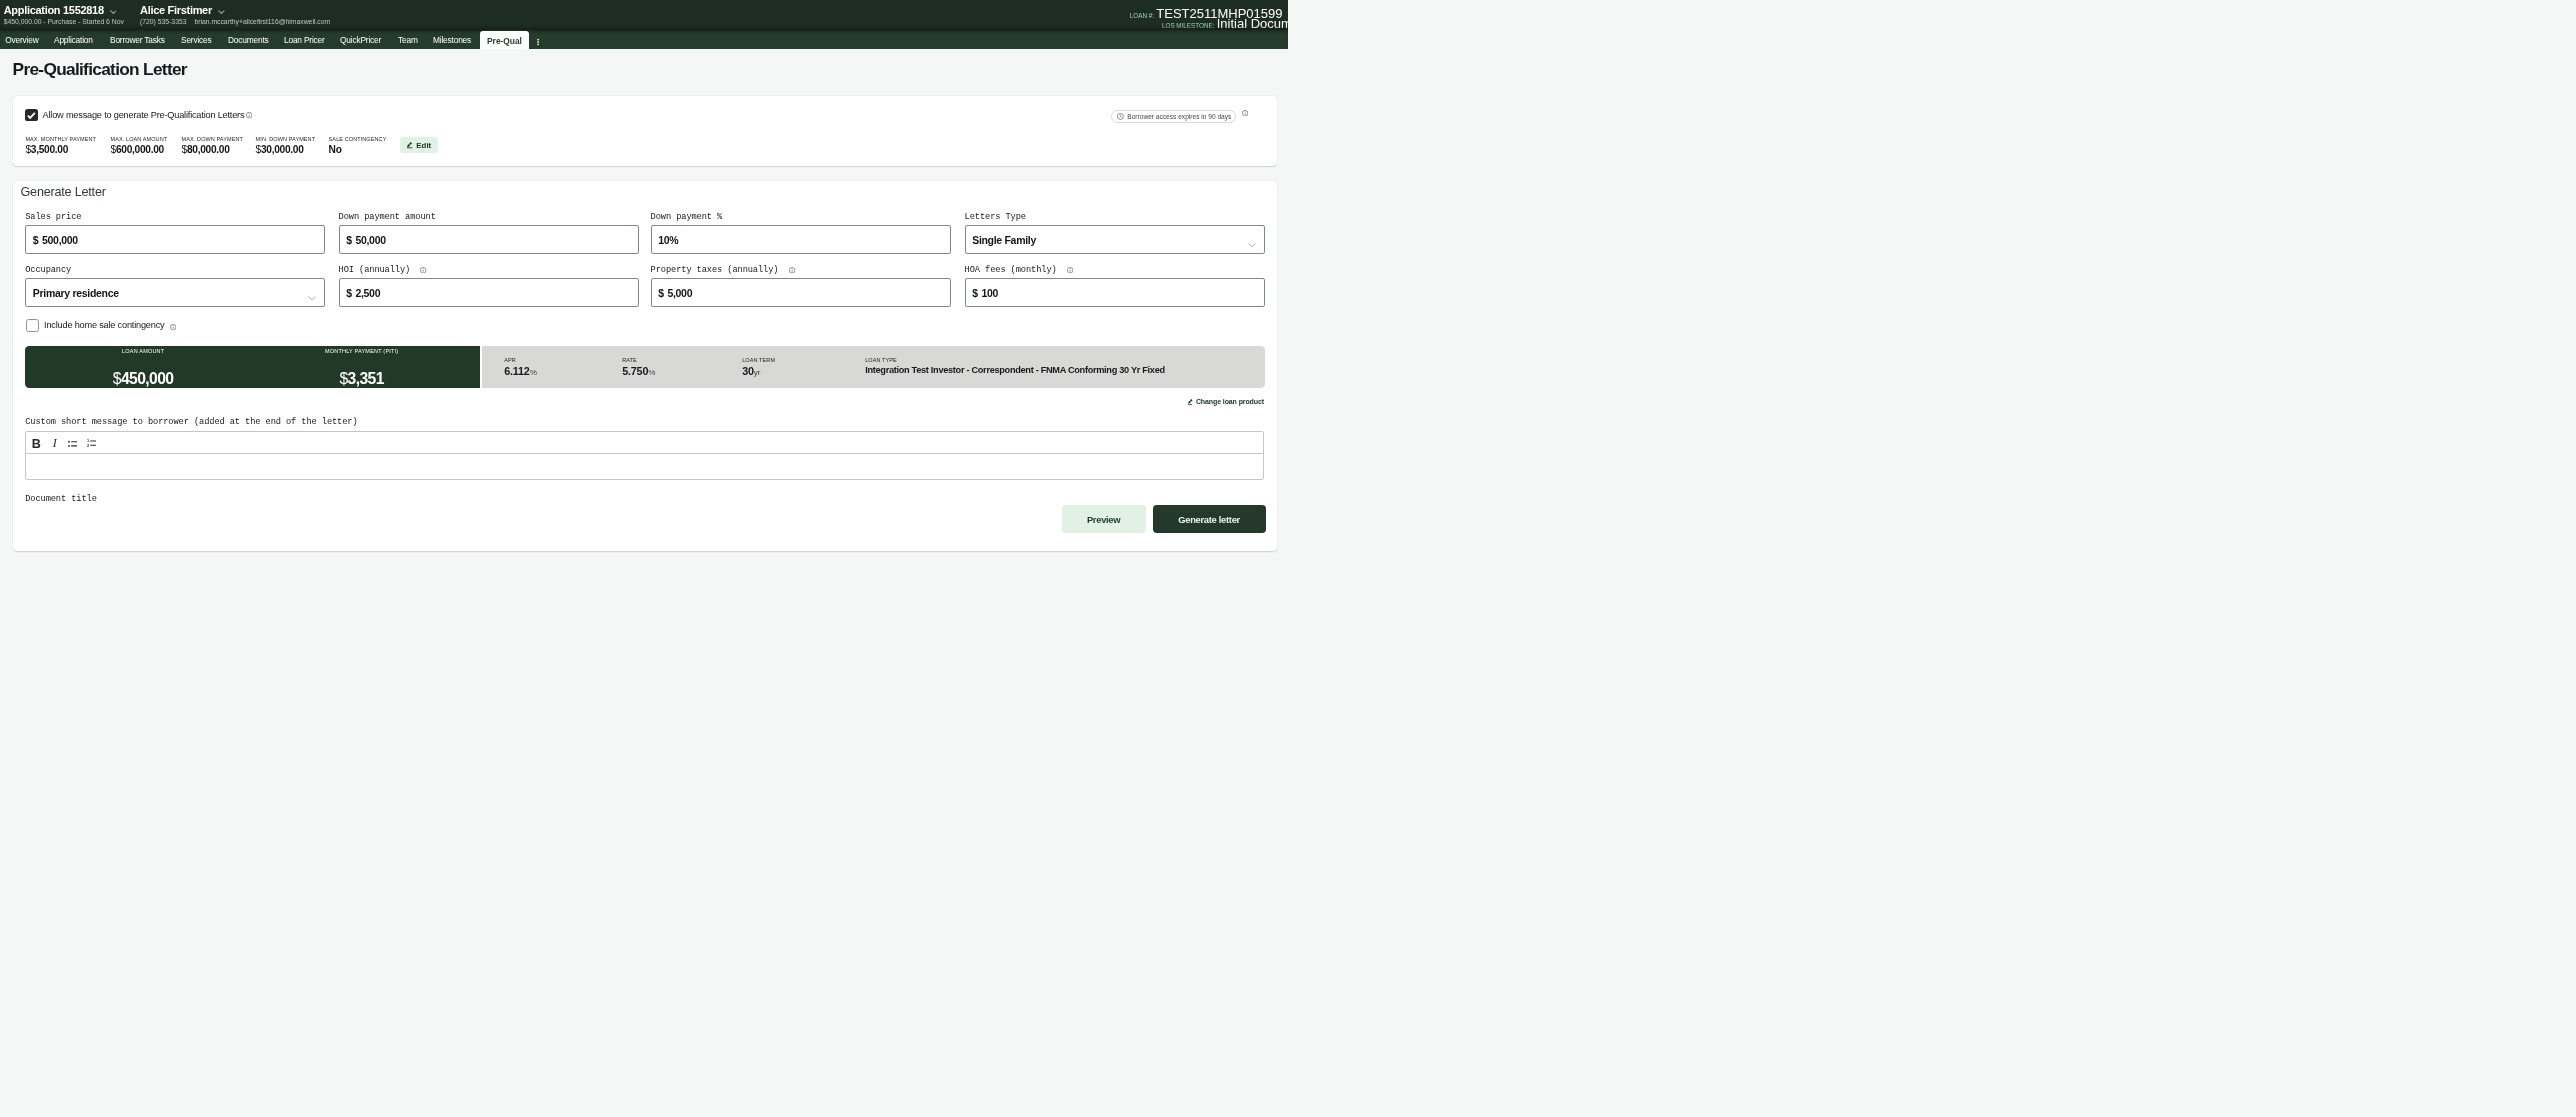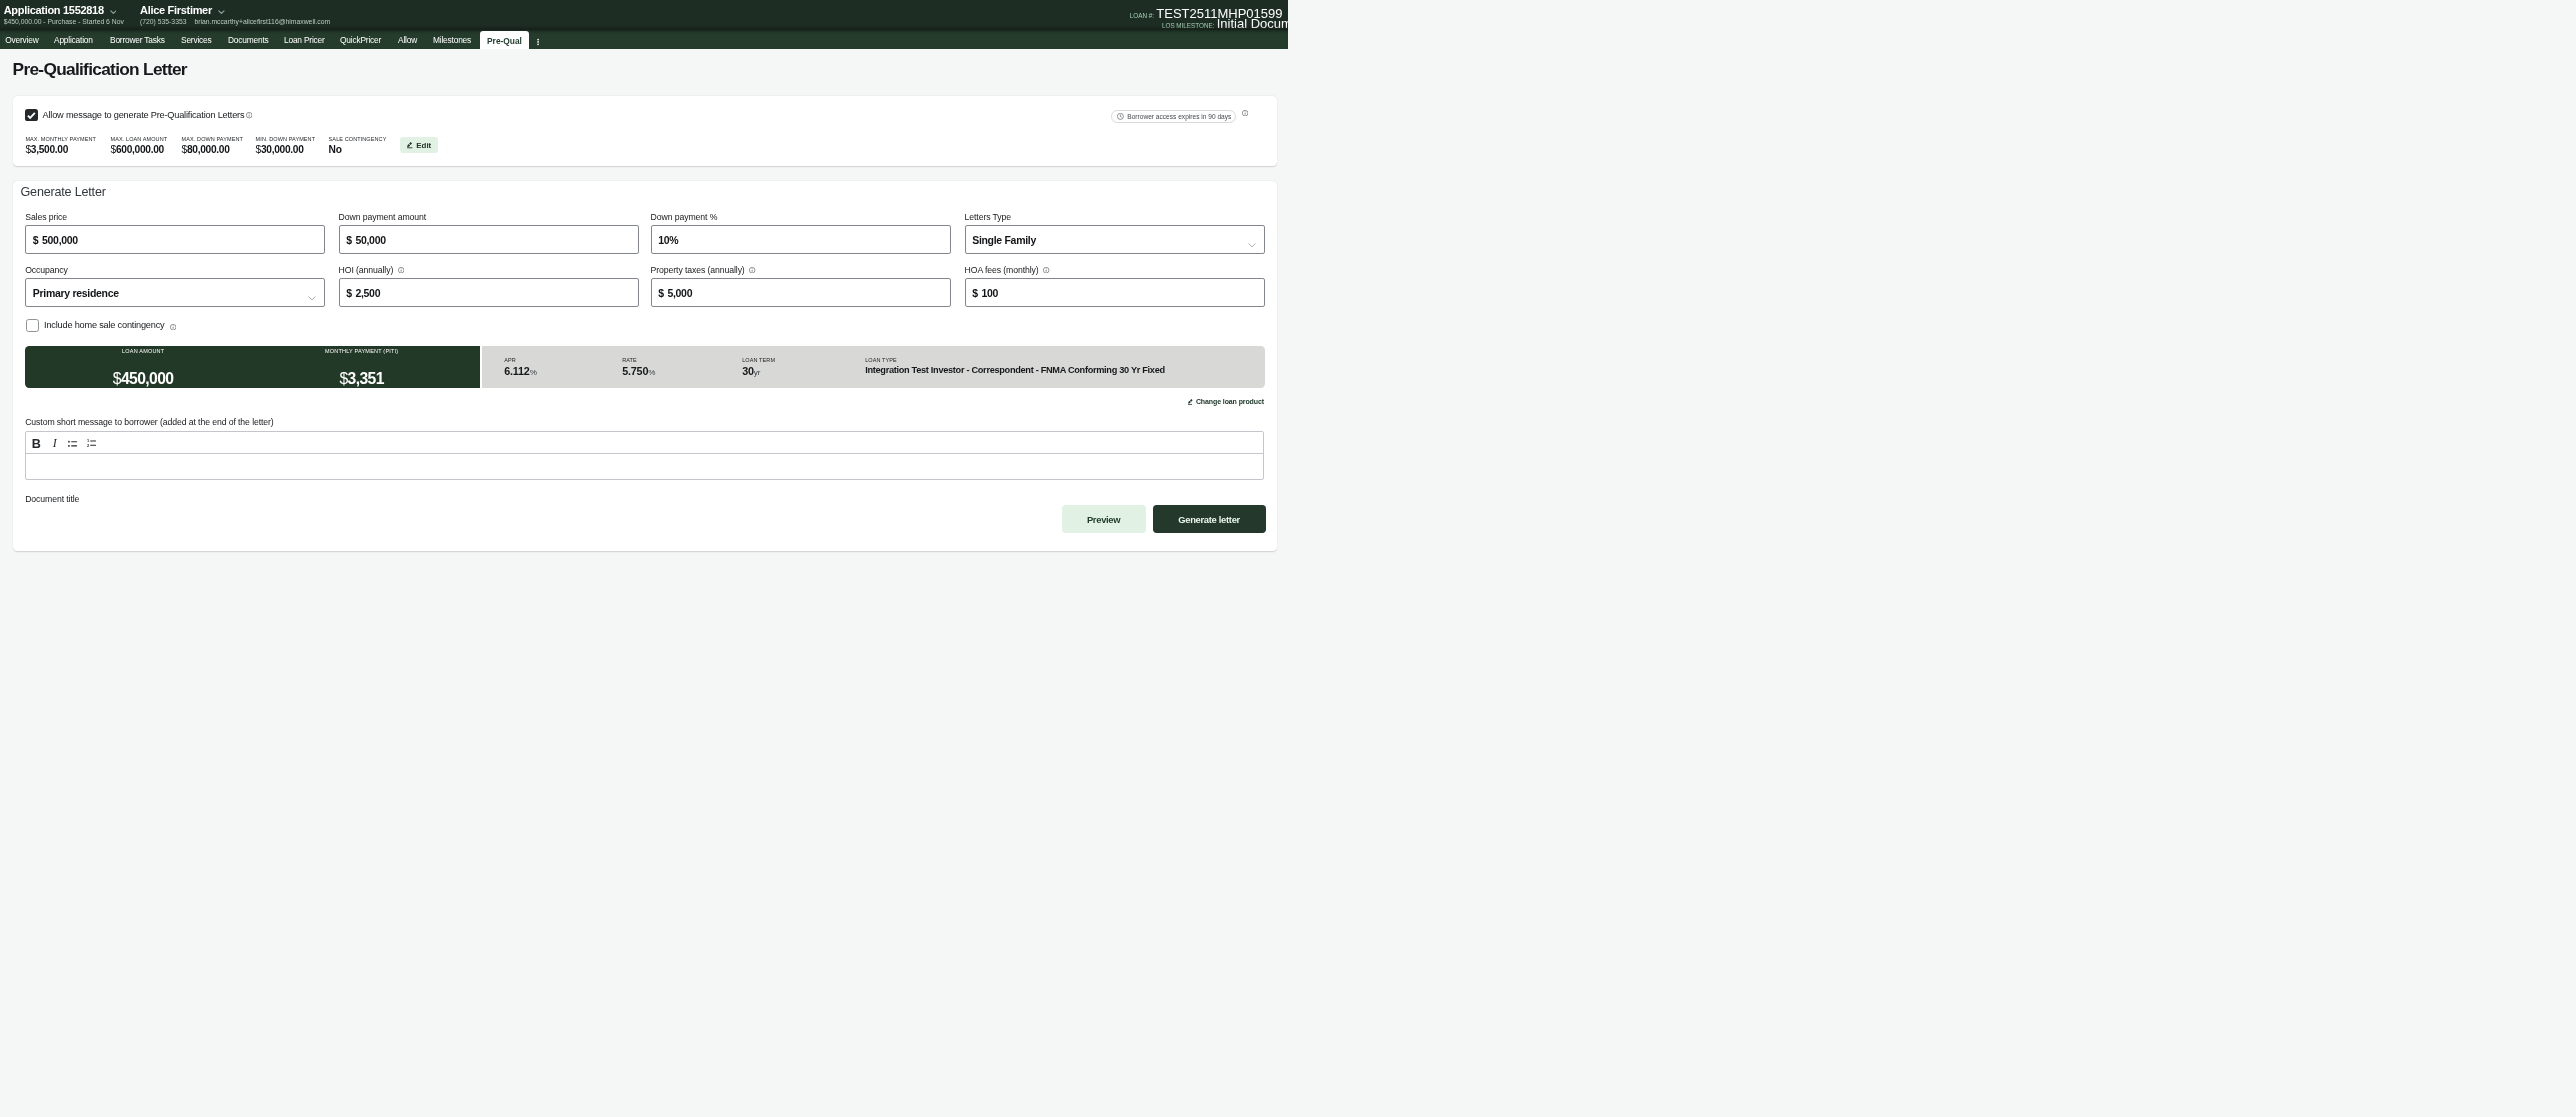--- a/index.html
+++ b/index.html
@@ -45,21 +45,21 @@
 .stat { position:absolute; top:40px; }
 .slabel { font-size:5.5px; letter-spacing:0.1px; color:#1d2125; white-space:nowrap; }
 .sval { margin-top:2.1px; font-size:10.2px; font-weight:bold; letter-spacing:-0.3px; color:#121417; white-space:nowrap; }
 .sval .d { font-weight:400; }
 
 #editbtn { position:absolute; left:387px; top:41px; width:38px; height:16px; background:#e1f1e4; border-radius:3.1px; display:flex; align-items:center; justify-content:center; }
 #editbtn span { font-size:7.9px; font-weight:bold; color:#22352a; margin-left:3.1px; }
 
 
 #gl-head { position:absolute; left:7.9px; top:4.2px; font-size:12.6px; color:#33383d; letter-spacing:-0.2px; }
-.flabel { position:absolute; font-size:8.7px; letter-spacing:-0.1px; color:#17191c; white-space:nowrap; display:flex; align-items:center; }
+.flabel { position:absolute; font-size:8.7px; letter-spacing:-0.1px; color:#17191c; white-space:nowrap; display:flex; align-items:center;font-family:Liberation Mono, monospace; }
 .input { position:absolute; width:300px; height:29px; border:0.4px solid #82868c; border-radius:2.1px; background:#fff; display:flex; align-items:center; padding-left:6.6px; font-size:10.5px; font-weight:bold; letter-spacing:-0.3px; color:#121417; }
 .input .selchev { position:absolute; right:7.9px; top:50%; margin-top:-2.1px; }
 
 
 #band { position:absolute; left:12.6px; top:165px; width:1239px; height:42px; }
 #band-dark { position:absolute; left:0; top:0; width:455px; height:42px; background:#233927; border-radius:4.2px 0 0 4.2px; }
 .bd-cell { position:absolute; top:0; height:100%; display:flex; flex-direction:column; align-items:center; justify-content:space-between; padding-top:1.6px; }
 .bd-label { font-size:5.5px; letter-spacing:0.2px; color:#fff; }
 .bd-val { margin-top:1px; font-size:15.7px; font-weight:bold; letter-spacing:-0.6px; color:#fff; }
 .bd-val .d { font-weight:400; }
@@ -99,21 +99,21 @@
 </div>
 
 <div id="tabbar">
   <div class="tab" style="left:5.2px; width:31.5px;">Overview</div>
   <div class="tab" style="left:54px; width:39px;">Application</div>
   <div class="tab" style="left:110px; width:53px;">Borrower Tasks</div>
   <div class="tab" style="left:181px; width:29px;">Services</div>
   <div class="tab" style="left:228px; width:39px;">Documents</div>
   <div class="tab" style="left:284px; width:39px;">Loan Pricer</div>
   <div class="tab" style="left:340px; width:40px;">QuickPricer</div>
-  <div class="tab" style="left:398px; width:19px;">Allow</div>
+  <div class="tab" style="left:398px; width:19px;">Team</div>
   <div class="tab" style="left:433px; width:37px;">Milestones</div>
   <div id="activetab">Pre-Qual</div>
   <svg id="dots" viewBox="0 0 8 36">
       <circle cx="4" cy="18.1" r="1.6" fill="#fff"></circle>
       <circle cx="4" cy="22.7" r="1.6" fill="#fff"></circle>
       <circle cx="4" cy="27.3" r="1.6" fill="#fff"></circle>
     </svg>
 </div>
 
 <div id="pagetitle">Pre-Qualification Letter</div>

